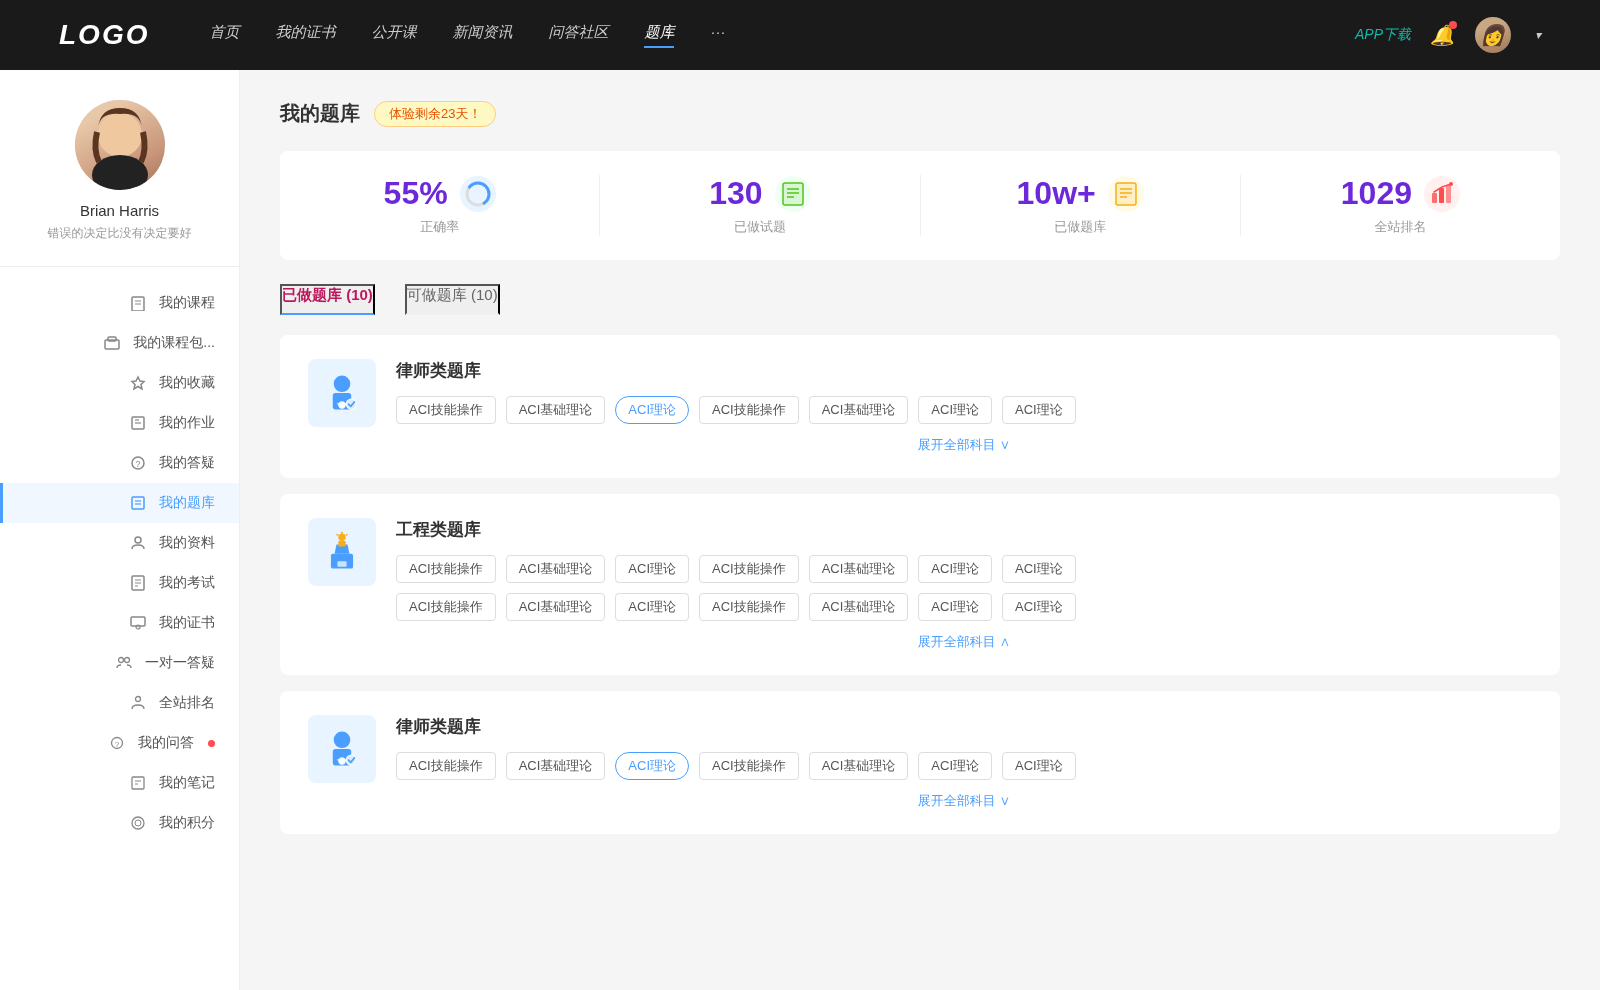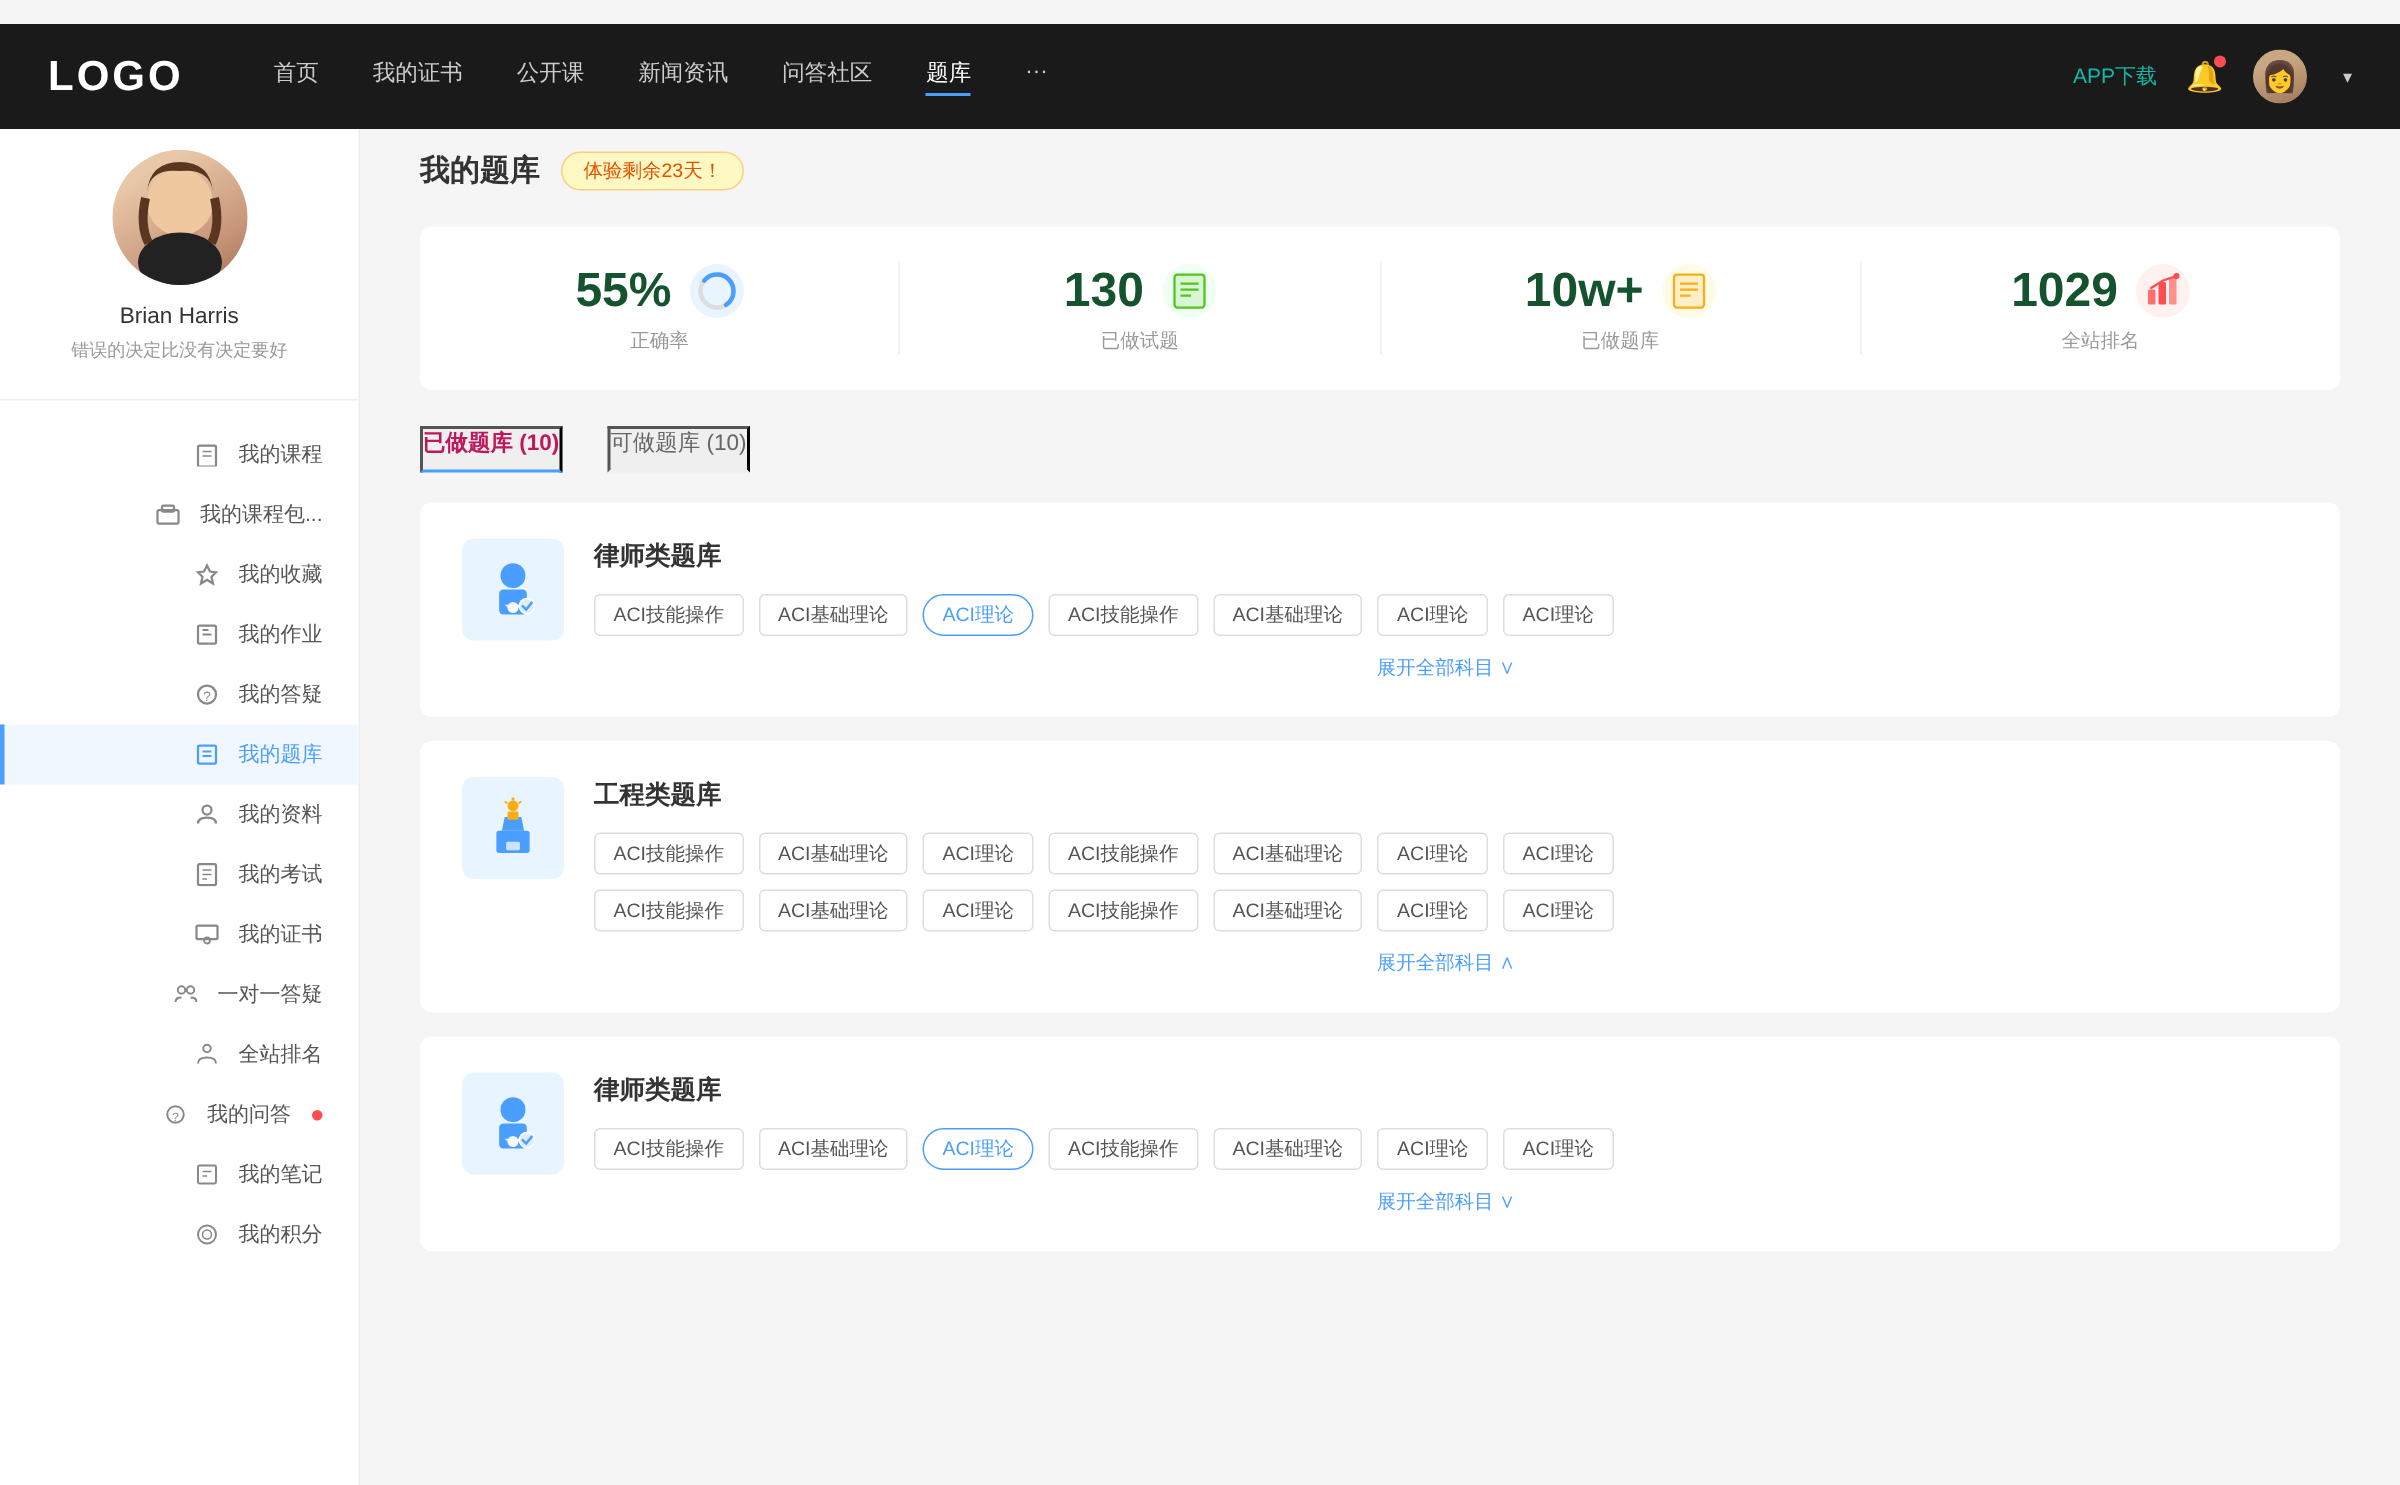--- a/index.html
+++ b/index.html
@@ -4,24 +4,25 @@
   <style>
     * { box-sizing: border-box; margin: 0; padding: 0; }
     body { font-family: -apple-system, BlinkMacSystemFont, 'PingFang SC', 'Microsoft YaHei', sans-serif; background: #f5f5f5; color: #333; }
 
     
     .navbar {
       background: #1a1a1a;
       height: 70px;
       display: flex;
       align-items: center;
-      padding: 0 32px;
+      padding: 0 59px;
       position: fixed;
-      top: 16px; left: 0; right: 0;
+      top: 0; left: 0; right: 0;
       z-index: 100;
+      font-style: italic;
     }
     .navbar-logo {
       color: white;
       font-size: 28px;
       font-weight: bold;
       margin-right: 60px;
       letter-spacing: 2px;
     }
     .navbar-nav {
       display: flex;
@@ -202,21 +203,21 @@
     .stat-row {
       display: flex;
       align-items: center;
       justify-content: center;
       gap: 12px;
       margin-bottom: 6px;
     }
     .stat-value {
       font-size: 32px;
       font-weight: 600;
-      color: #14532d;
+      color: #6d28d9;
     }
     .stat-icon {
       width: 36px;
       height: 36px;
       border-radius: 50%;
       display: flex;
       align-items: center;
       justify-content: center;
       font-size: 18px;
     }

